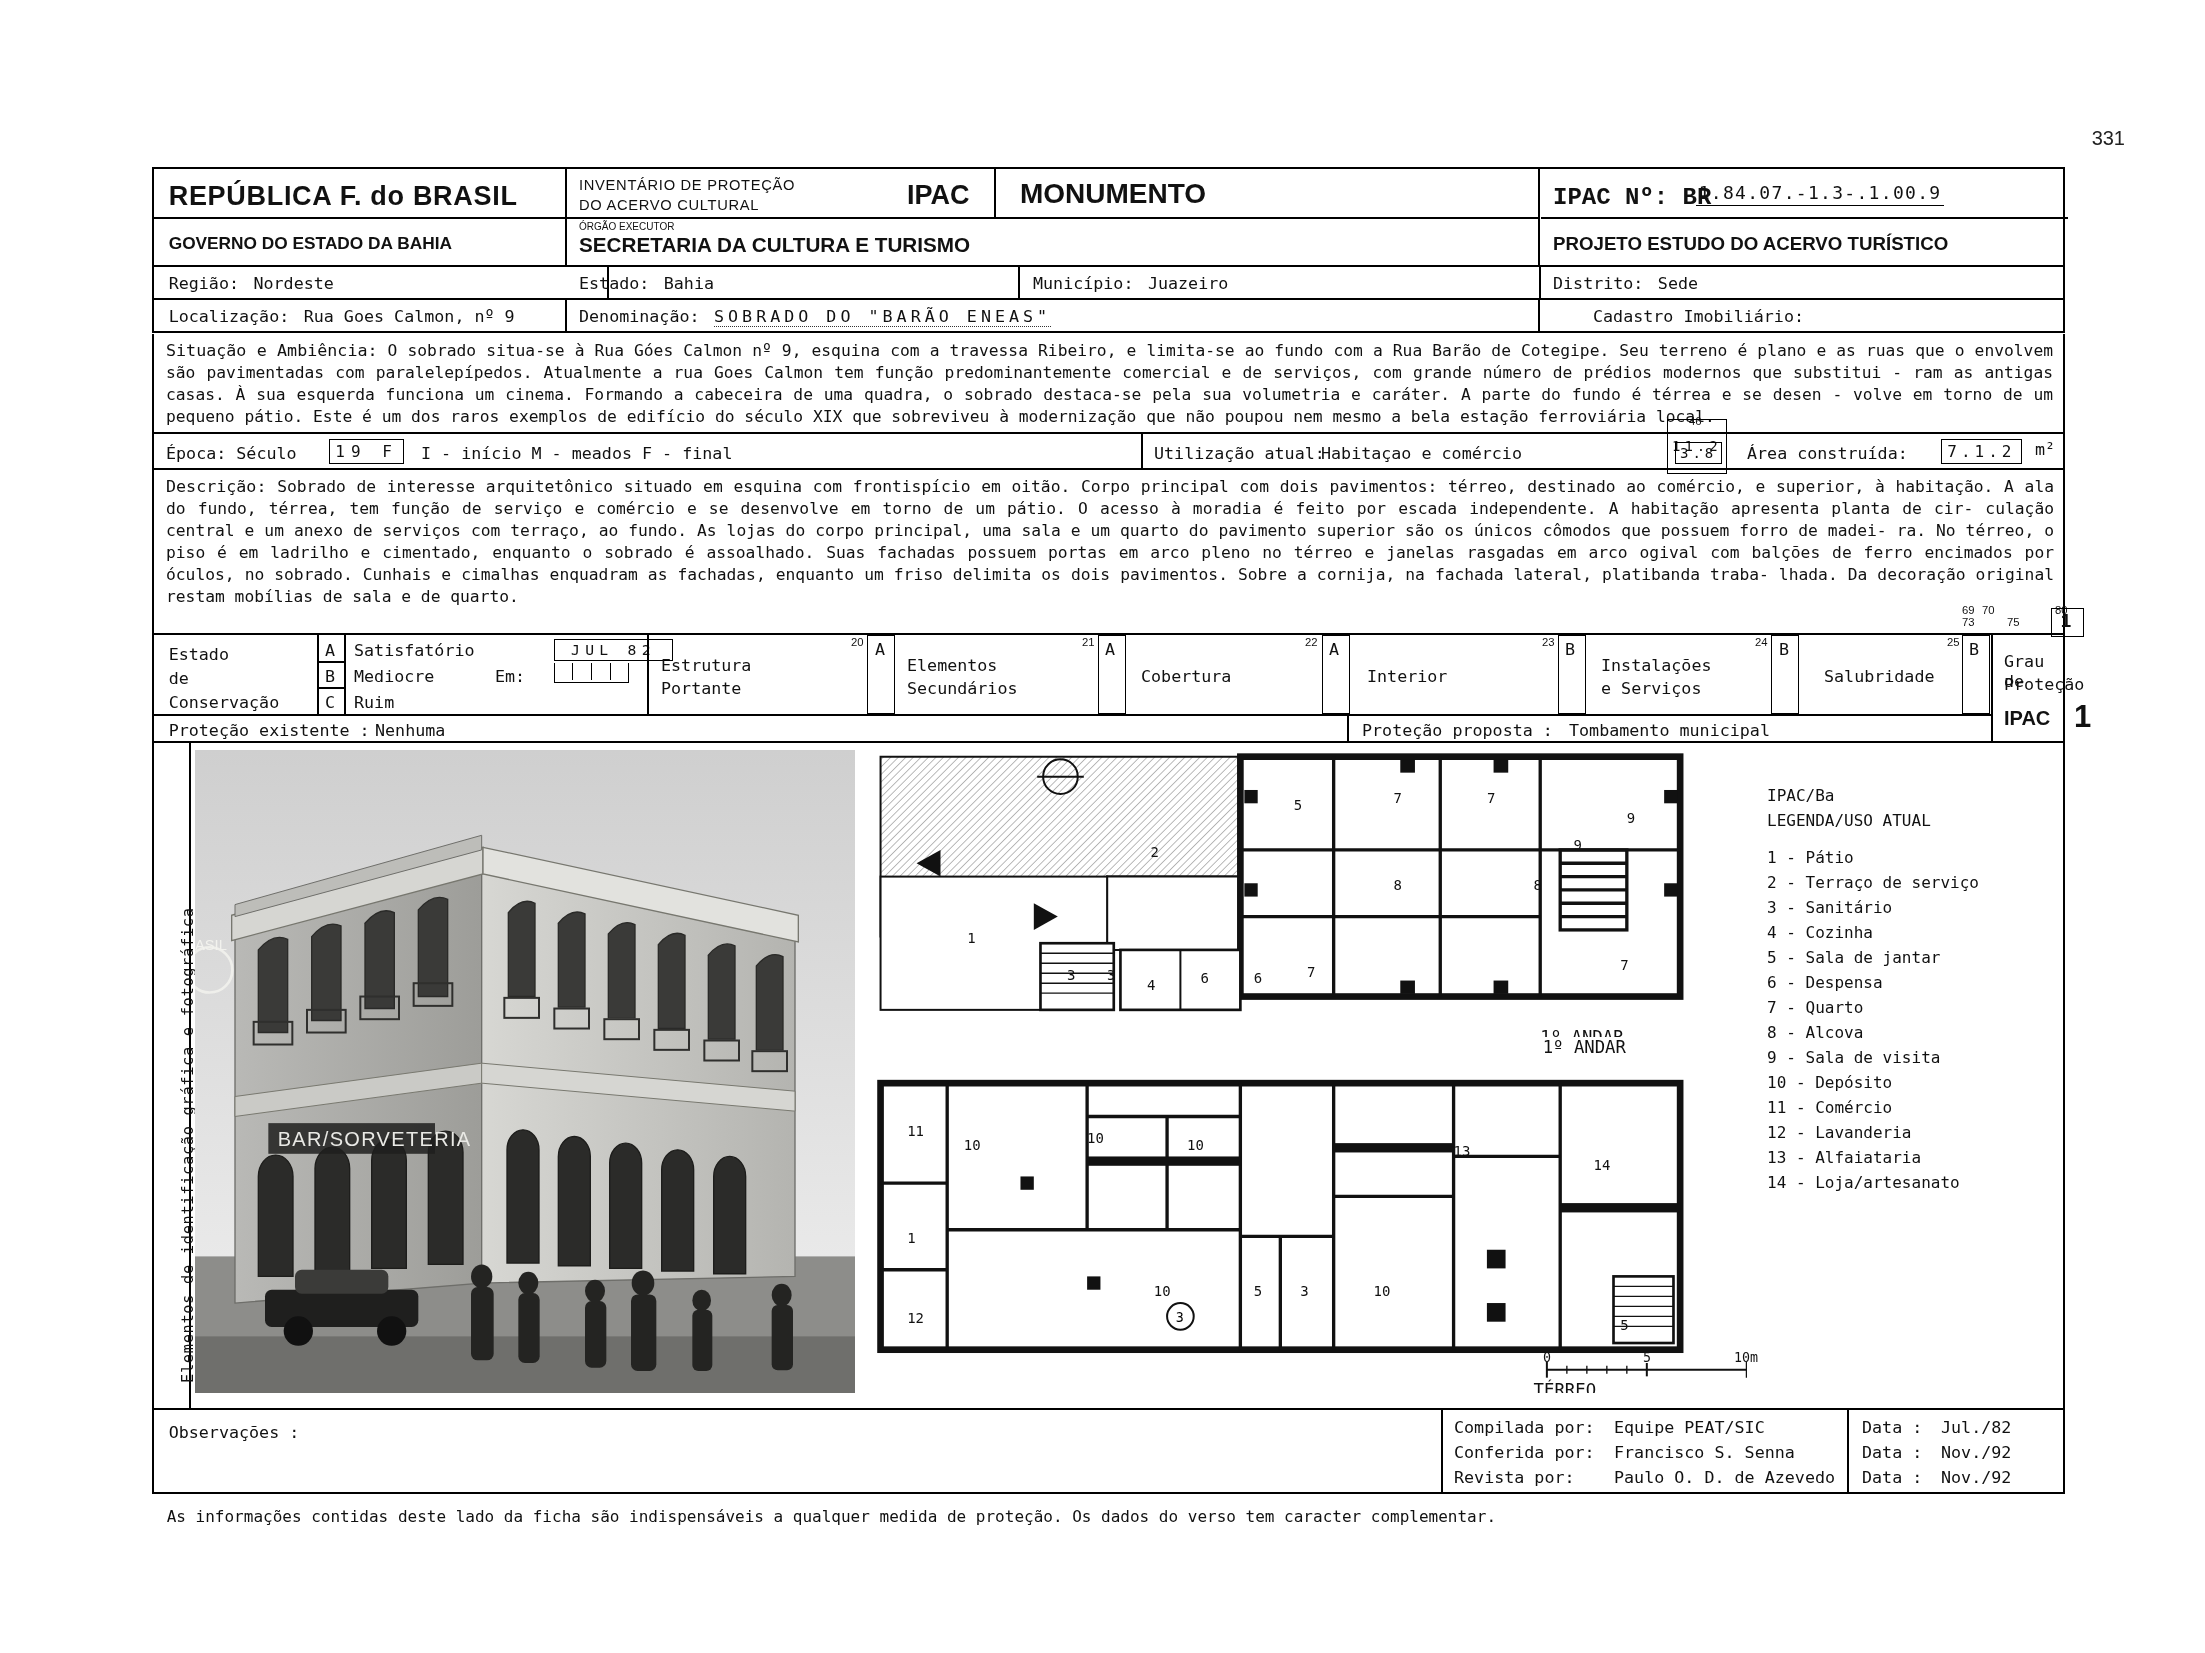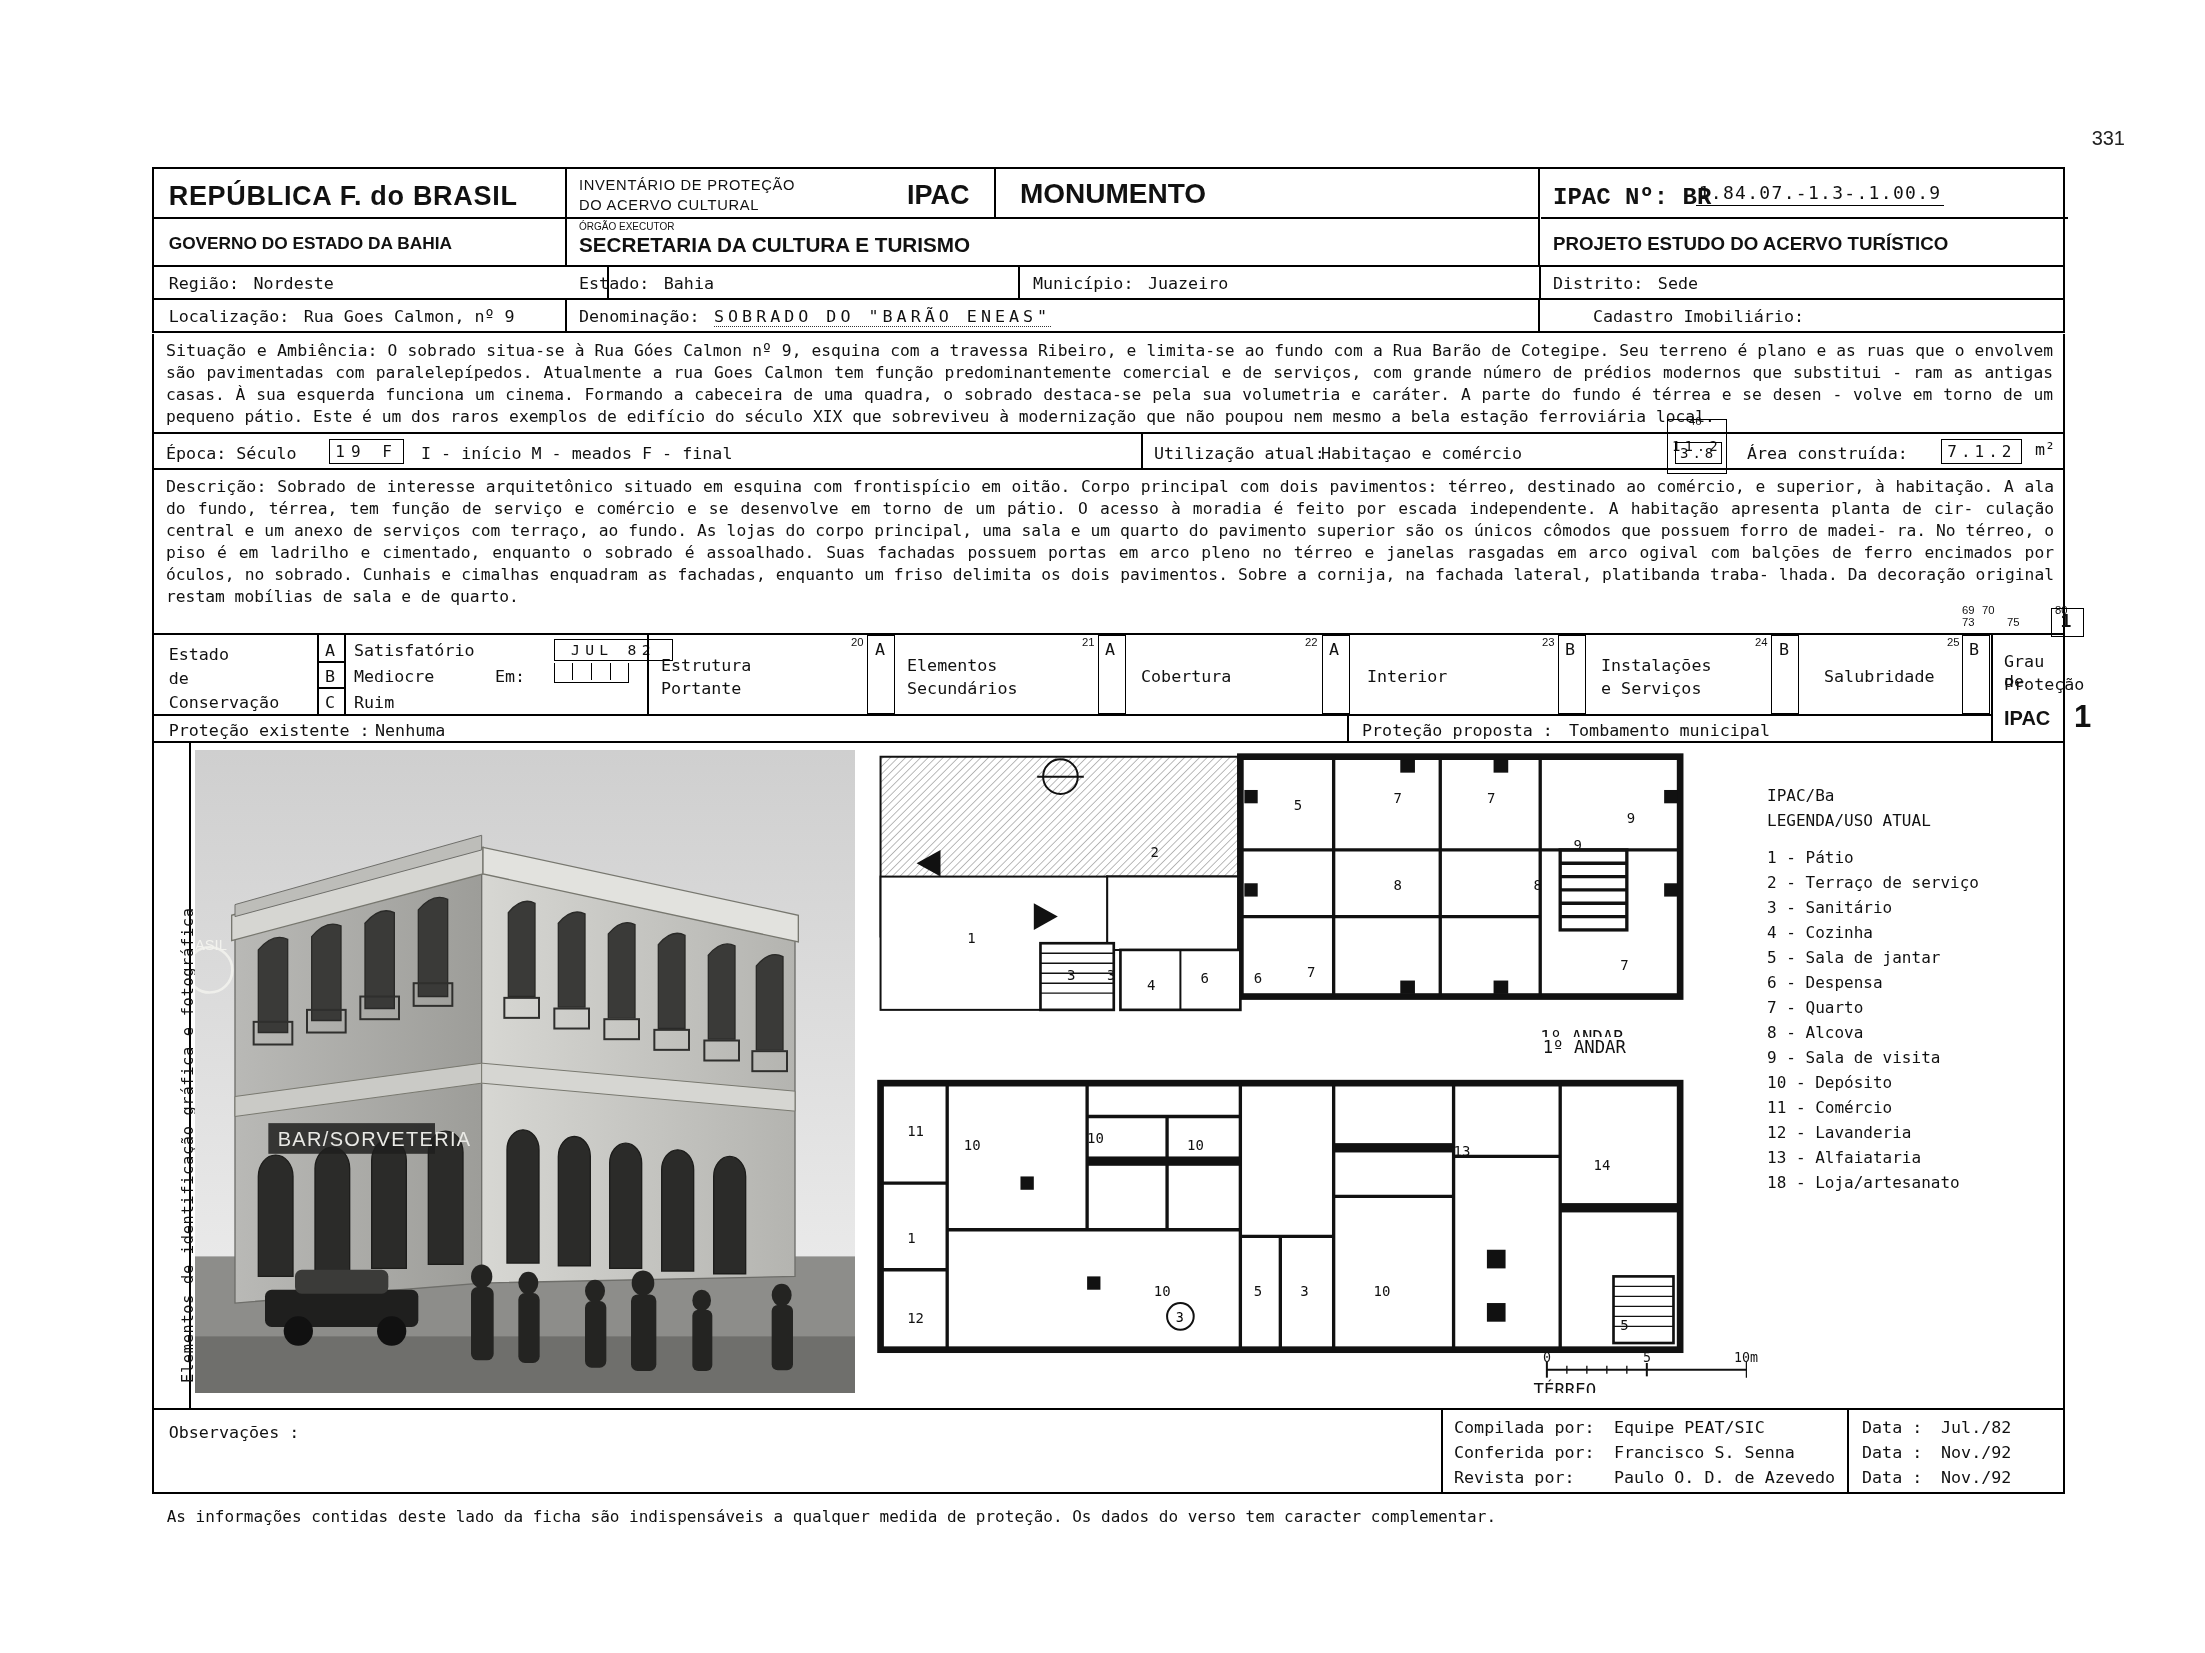--- a/index.html
+++ b/index.html
@@ -506,21 +506,21 @@
         <div>4 - Cozinha</div>
         <div>5 - Sala de jantar</div>
         <div>6 - Despensa</div>
         <div>7 - Quarto</div>
         <div>8 - Alcova</div>
         <div>9 - Sala de visita</div>
         <div>10 - Depósito</div>
         <div>11 - Comércio</div>
         <div>12 - Lavanderia</div>
         <div>13 - Alfaiataria</div>
-        <div>18 - Loja/artesanato</div>
+        <div>14 - Loja/artesanato</div>
       </div>
     </div>
 
     <div class="bx bl br bb" style="left:0;top:1243px;width:1913px;height:84px;">
       <div class="lbl" style="position:absolute;left:14.7px;top:12px;">Observações :</div>
       <div class="val" style="position:absolute;left:167px;top:12px;"></div>
 
       <div class="bx bl" style="left:1287px;top:0;width:0;height:82px;"></div>
       <div class="bx bl" style="left:1693px;top:0;width:0;height:82px;"></div>
 

